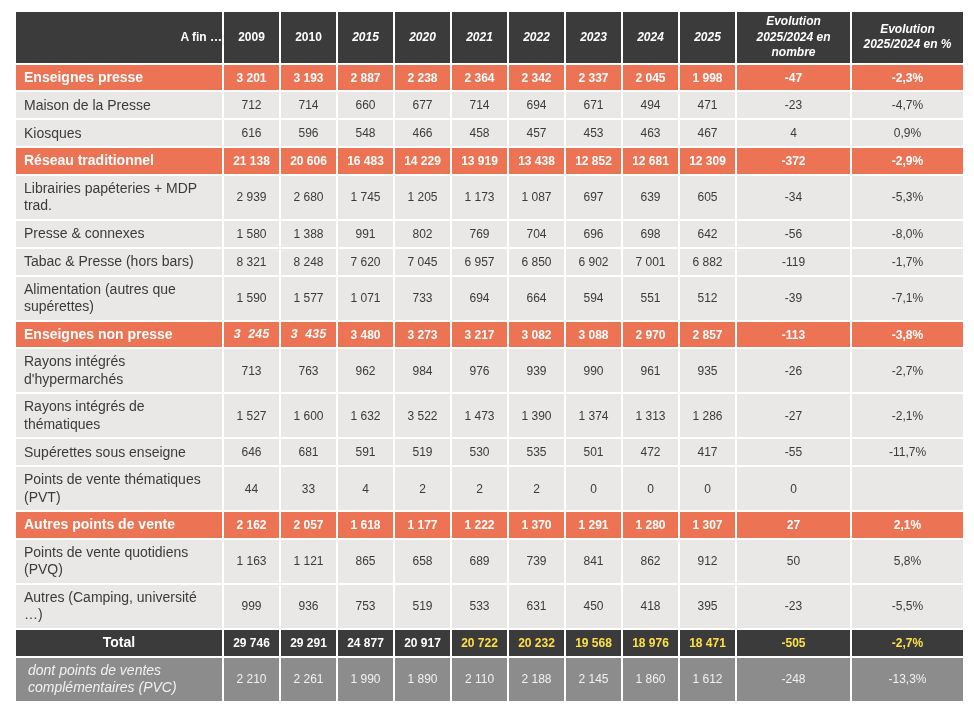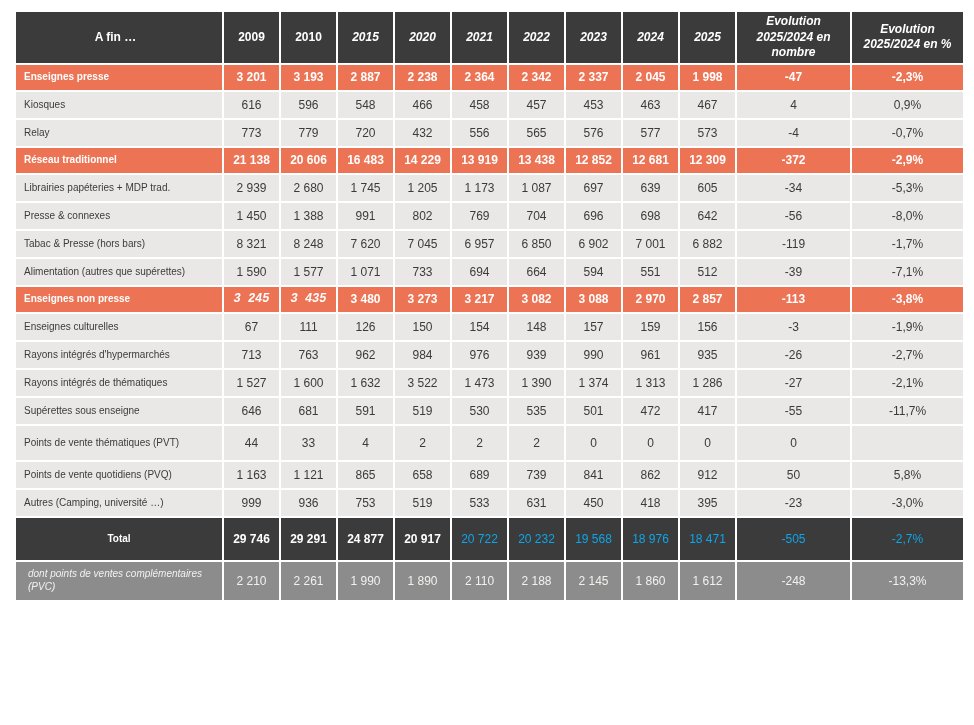--- a/index.html
+++ b/index.html
@@ -28,41 +28,41 @@
   col.c-evo1{width:113px;}
   col.c-evo2{width:111px;}
 
   
   thead th{
     background:var(--dark);color:#ffffff;
     font-size:12px;font-weight:700;
     height:50px;vertical-align:middle;text-align:center;
     padding:2px 3px;line-height:1.3;
   }
-  thead th.corner{text-align:center;padding-right:10px;}
+  thead th.corner{text-align:right;padding-right:0;}
   thead th.it{font-style:italic;}
 
   
   td{
     font-size:12px;vertical-align:middle;
     padding:4px 3px;
   }
   td.label{
-    text-align:left;padding-left:8px;font-size:10px;line-height:1.25;
+    text-align:left;padding-left:8px;font-size:14px;line-height:1.25;
   }
   td.val{text-align:center;white-space:nowrap;}
 
   tr.plain td{background:var(--rowgray);color:var(--dark);}
   tr.plain td{height:26px;}
 
   tr.orange td{background:var(--orange);color:#ffffff;font-weight:700;height:25px;}
 
-  tr.total td{background:var(--dark);color:#ffffff;font-weight:700;height:42px;}
+  tr.total td{background:var(--dark);color:#ffffff;font-weight:700;height:26px;}
   tr.total td.label{text-align:center;padding-left:3px;}
-  tr.total td.soft{font-weight:400;color:#0ea5e9;margin-left:28px;}
+  tr.total td.soft{font-weight:700;color:#fde047;margin-left:28px;}
 
   tr.pvc td{background:var(--pvcgray);color:#F2F1EF;height:38px;}
   tr.pvc td.label{font-style:italic;padding-left:12px;}
 
   td.it{font-style:italic;font-family:Liberation Mono, monospace;}
   tr.tall td{height:34px;}
 </style>
 </head>
 <body>
 
@@ -107,46 +107,46 @@
           <td class="val">2 238</td>
           <td class="val">2 364</td>
           <td class="val">2 342</td>
           <td class="val">2 337</td>
           <td class="val">2 045</td>
           <td class="val">1 998</td>
           <td class="val">-47</td>
           <td class="val">-2,3%</td>
         </tr>
         <tr class="plain">
+          <td class="label">Maison de la Presse</td>
+          <td class="val">712</td>
+          <td class="val">714</td>
+          <td class="val">660</td>
+          <td class="val">677</td>
+          <td class="val">714</td>
+          <td class="val">694</td>
+          <td class="val">671</td>
+          <td class="val">494</td>
+          <td class="val">471</td>
+          <td class="val">-23</td>
+          <td class="val">-4,7%</td>
+        </tr>
+        <tr class="plain">
           <td class="label">Kiosques</td>
           <td class="val">616</td>
           <td class="val">596</td>
           <td class="val">548</td>
           <td class="val">466</td>
           <td class="val">458</td>
           <td class="val">457</td>
           <td class="val">453</td>
           <td class="val">463</td>
           <td class="val">467</td>
           <td class="val">4</td>
           <td class="val">0,9%</td>
-        </tr>
-        <tr class="plain">
-          <td class="label">Relay</td>
-          <td class="val">773</td>
-          <td class="val">779</td>
-          <td class="val">720</td>
-          <td class="val">432</td>
-          <td class="val">556</td>
-          <td class="val">565</td>
-          <td class="val">576</td>
-          <td class="val">577</td>
-          <td class="val">573</td>
-          <td class="val">-4</td>
-          <td class="val">-0,7%</td>
         </tr>
         <tr class="orange">
           <td class="label">Réseau traditionnel</td>
           <td class="val">21 138</td>
           <td class="val">20 606</td>
           <td class="val">16 483</td>
           <td class="val">14 229</td>
           <td class="val">13 919</td>
           <td class="val">13 438</td>
           <td class="val">12 852</td>
@@ -164,21 +164,21 @@
           <td class="val">1 173</td>
           <td class="val">1 087</td>
           <td class="val">697</td>
           <td class="val">639</td>
           <td class="val">605</td>
           <td class="val">-34</td>
           <td class="val">-5,3%</td>
         </tr>
         <tr class="plain">
           <td class="label">Presse &amp; connexes</td>
-          <td class="val">1 450</td>
+          <td class="val">1 580</td>
           <td class="val">1 388</td>
           <td class="val">991</td>
           <td class="val">802</td>
           <td class="val">769</td>
           <td class="val">704</td>
           <td class="val">696</td>
           <td class="val">698</td>
           <td class="val">642</td>
           <td class="val">-56</td>
           <td class="val">-8,0%</td>
@@ -219,34 +219,20 @@
           <td class="val">3 273</td>
           <td class="val">3 217</td>
           <td class="val">3 082</td>
           <td class="val">3 088</td>
           <td class="val">2 970</td>
           <td class="val">2 857</td>
           <td class="val">-113</td>
           <td class="val">-3,8%</td>
         </tr>
         <tr class="plain">
-          <td class="label">Enseignes culturelles</td>
-          <td class="val">67</td>
-          <td class="val">111</td>
-          <td class="val">126</td>
-          <td class="val">150</td>
-          <td class="val">154</td>
-          <td class="val">148</td>
-          <td class="val">157</td>
-          <td class="val">159</td>
-          <td class="val">156</td>
-          <td class="val">-3</td>
-          <td class="val">-1,9%</td>
-        </tr>
-        <tr class="plain">
           <td class="label">Rayons intégrés d'hypermarchés</td>
           <td class="val">713</td>
           <td class="val">763</td>
           <td class="val">962</td>
           <td class="val">984</td>
           <td class="val">976</td>
           <td class="val">939</td>
           <td class="val">990</td>
           <td class="val">961</td>
           <td class="val">935</td>
@@ -288,20 +274,34 @@
           <td class="val">4</td>
           <td class="val">2</td>
           <td class="val">2</td>
           <td class="val">2</td>
           <td class="val">0</td>
           <td class="val">0</td>
           <td class="val">0</td>
           <td class="val">0</td>
           <td class="val"></td>
         </tr>
+        <tr class="orange">
+          <td class="label">Autres points de vente</td>
+          <td class="val">2 162</td>
+          <td class="val">2 057</td>
+          <td class="val">1 618</td>
+          <td class="val">1 177</td>
+          <td class="val">1 222</td>
+          <td class="val">1 370</td>
+          <td class="val">1 291</td>
+          <td class="val">1 280</td>
+          <td class="val">1 307</td>
+          <td class="val">27</td>
+          <td class="val">2,1%</td>
+        </tr>
         <tr class="plain">
           <td class="label">Points de vente quotidiens (PVQ)</td>
           <td class="val">1 163</td>
           <td class="val">1 121</td>
           <td class="val">865</td>
           <td class="val">658</td>
           <td class="val">689</td>
           <td class="val">739</td>
           <td class="val">841</td>
           <td class="val">862</td>
@@ -314,21 +314,21 @@
           <td class="val">999</td>
           <td class="val">936</td>
           <td class="val">753</td>
           <td class="val">519</td>
           <td class="val">533</td>
           <td class="val">631</td>
           <td class="val">450</td>
           <td class="val">418</td>
           <td class="val">395</td>
           <td class="val">-23</td>
-          <td class="val">-3,0%</td>
+          <td class="val">-5,5%</td>
         </tr>
         <tr class="total">
           <td class="label">Total</td>
           <td class="val">29 746</td>
           <td class="val">29 291</td>
           <td class="val">24 877</td>
           <td class="val">20 917</td>
           <td class="val soft">20 722</td>
           <td class="val soft">20 232</td>
           <td class="val soft">19 568</td>

